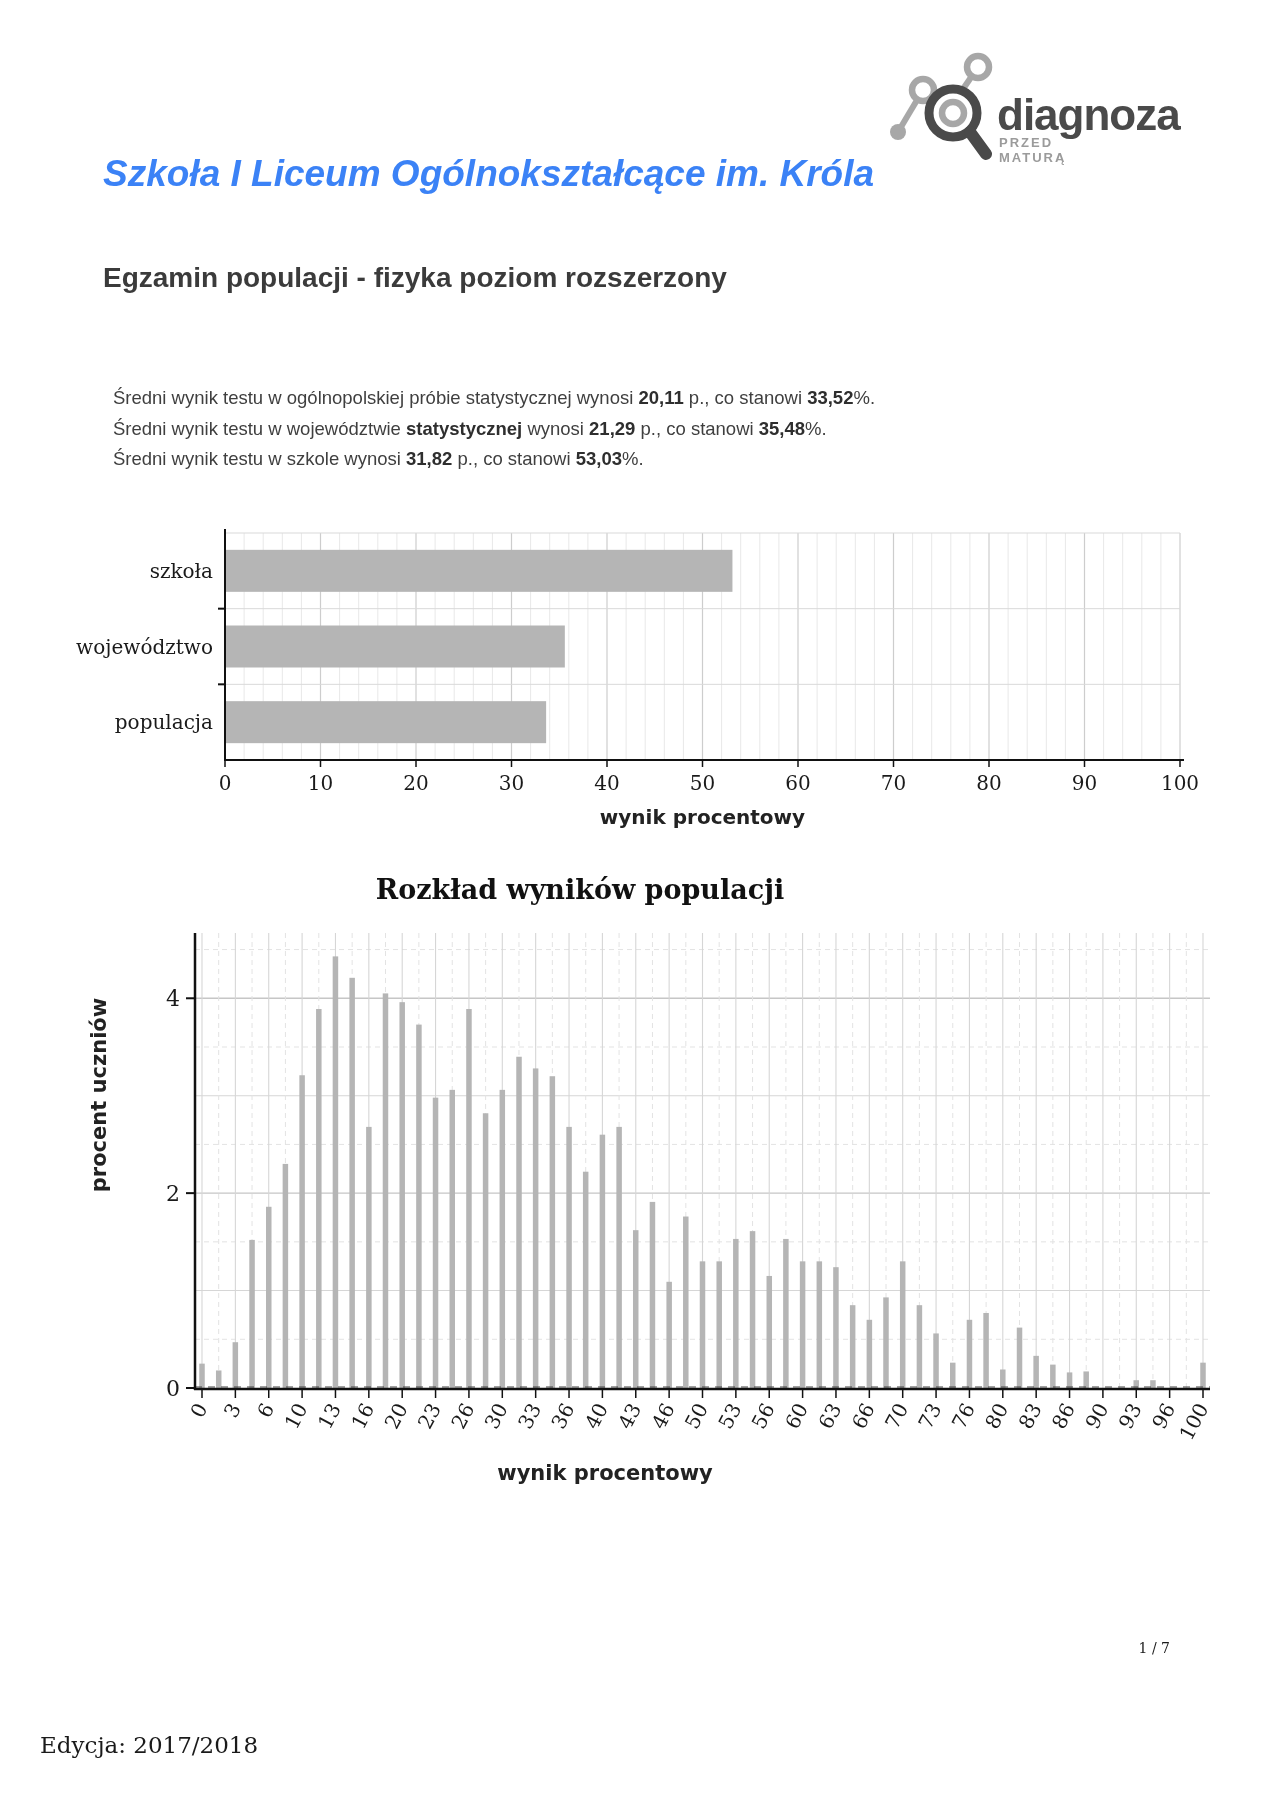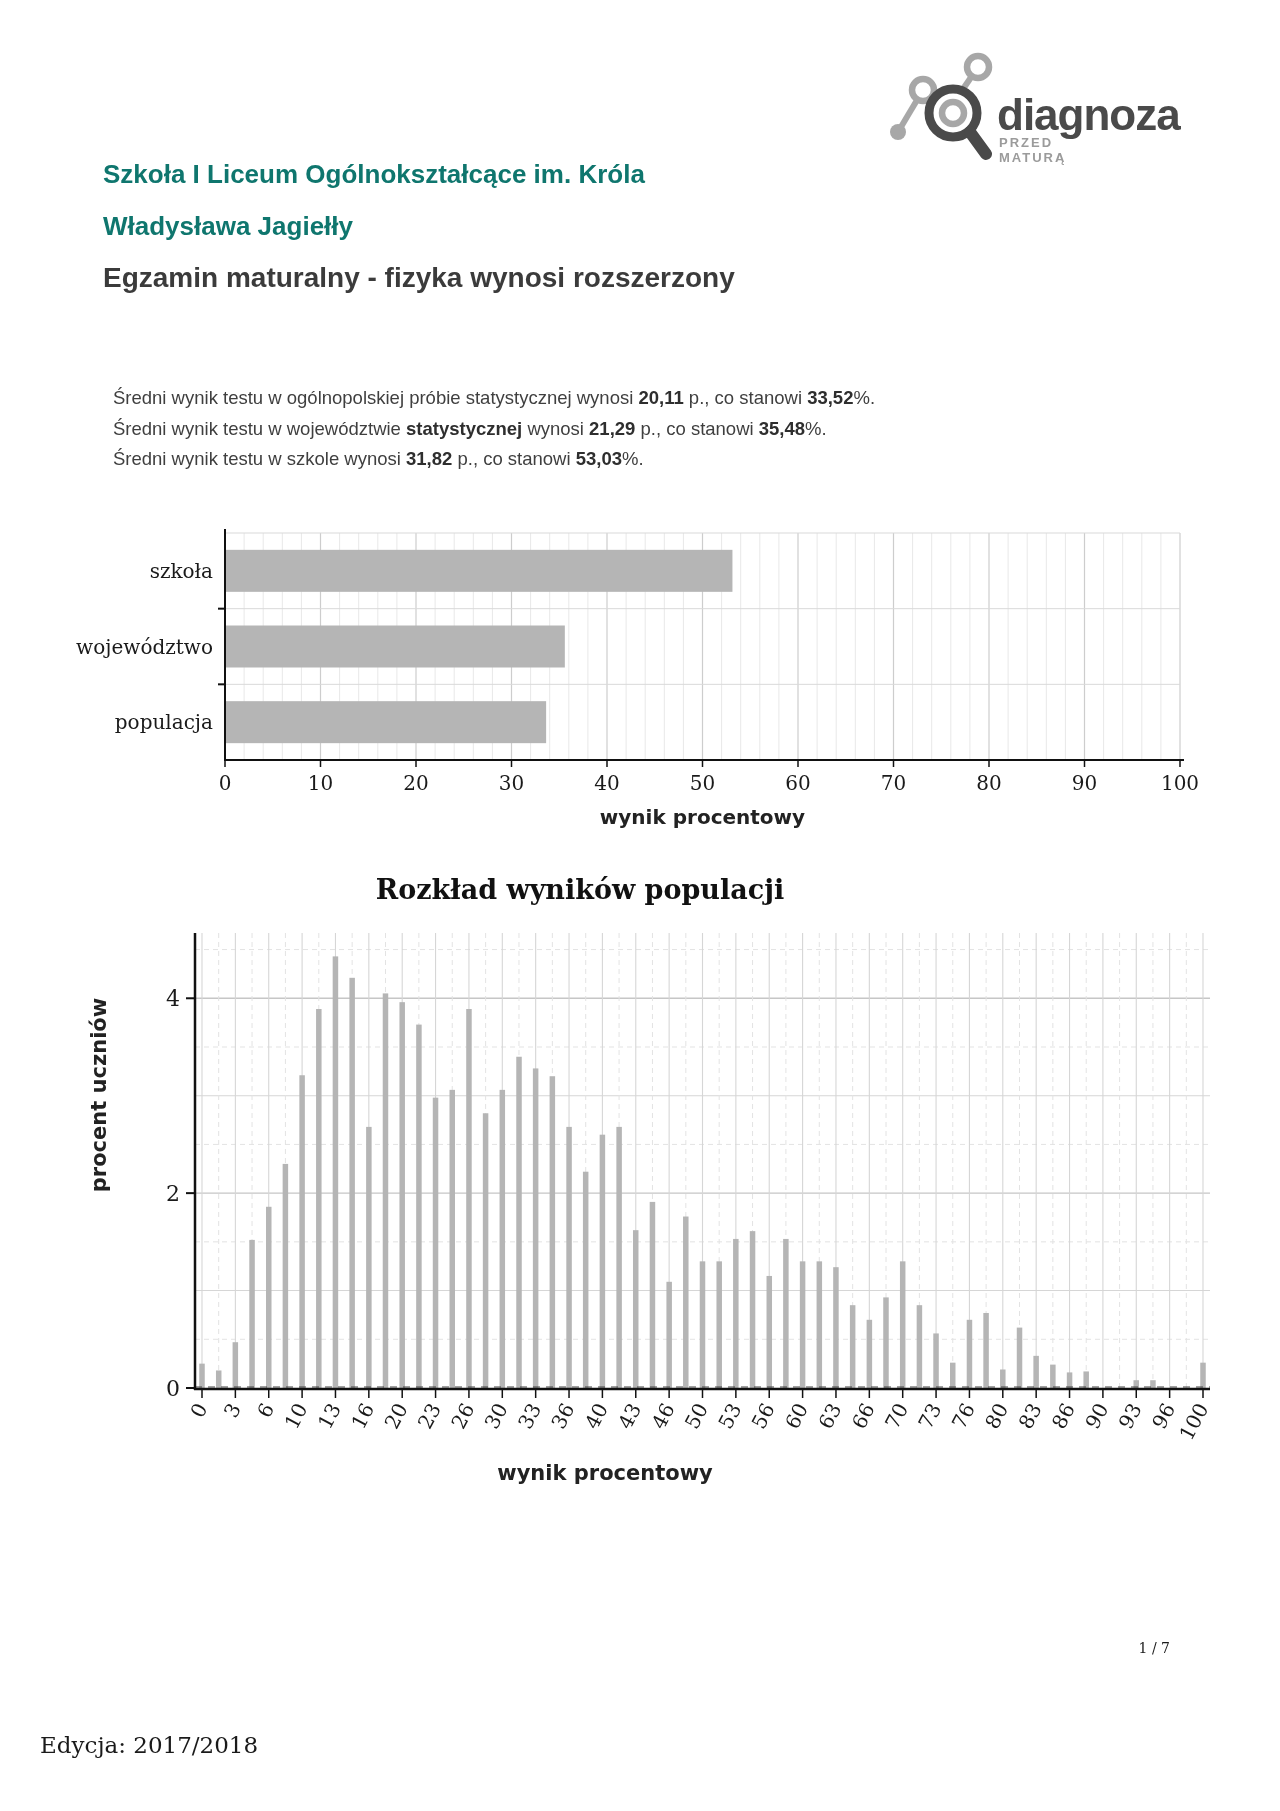--- a/index.html
+++ b/index.html
@@ -1,19 +1,19 @@
 <!DOCTYPE html>
 <html><head>
 <meta charset="utf-8">
 <style>
   html,body{margin:0;padding:0;background:#ffffff;}
   .page{position:relative;width:1280px;height:1811px;background:#ffffff;
         font-family:"Liberation Sans",sans-serif;overflow:hidden;margin-left:40px;}
   .school-title{position:absolute;left:63px;top:148px;width:980px;
-        font-size:26px;font-weight:bold;color:#0f766e;line-height:52px;}
+        font-size:37px;font-weight:bold;color:#3b82f6;line-height:52px;font-style:italic;}
   .exam-subtitle{position:absolute;left:63px;top:262px;width:980px;
         font-size:28px;font-weight:bold;color:#3b3b3b;}
   .summary{position:absolute;left:73px;top:383px;width:960px;
         font-size:18.5px;color:#3f3f3f;line-height:30.5px;}
   .summary b{color:#2e2e2e;}
   .logo{position:absolute;left:845px;top:40px;width:310px;height:125px;}
   .chart1{position:absolute;left:20px;top:515px;}
   .chart2{position:absolute;left:20px;top:845px;}
   .page-number{position:absolute;right:150px;top:1640px;
         font-family:"DejaVu Serif",serif;font-size:14px;color:#1a1a1a;}
@@ -37,24 +37,23 @@
       <circle cx="68" cy="73" r="11" fill="#ffffff" stroke="#a7a7a7" stroke-width="6.5"></circle>
       <line x1="85" y1="92" x2="101" y2="114" stroke="#4a4a4a" stroke-width="12" stroke-linecap="round"></line>
       <text x="112" y="90" font-family="Liberation Sans, sans-serif" font-size="44" font-weight="bold" fill="#4a4a4a" letter-spacing="-1">diagnoza</text>
       <text x="114" y="107" font-family="Liberation Sans, sans-serif" font-size="13" font-weight="bold" fill="#9b9b9b" letter-spacing="2">PRZED</text>
       <text x="114" y="122" font-family="Liberation Sans, sans-serif" font-size="13" font-weight="bold" fill="#9b9b9b" letter-spacing="2">MATURĄ</text>
     </svg>
   </div>
 
   <div class="school-title">
     <div>Szkoła I Liceum Ogólnokształcące im. Króla</div>
-    <div>Władysława Jagiełły</div>
   </div>
 
-  <div class="exam-subtitle">Egzamin maturalny - fizyka wynosi rozszerzony</div>
+  <div class="exam-subtitle">Egzamin populacji - fizyka poziom rozszerzony</div>
 
   <div class="summary">
     <div><span>Średni wynik testu w ogólnopolskiej próbie statystycznej wynosi </span><b>20,11</b><span> p., co stanowi </span><b>33,52</b><span>%.</span></div>
     <div><span>Średni wynik testu w województwie </span><b>statystycznej</b><span> wynosi </span><b>21,29</b><span> p., co stanowi </span><b>35,48</b><span>%.</span></div>
     <div><span>Średni wynik testu w szkole wynosi </span><b>31,82</b><span> p., co stanowi </span><b>53,03</b><span>%.</span></div>
   </div>
 
   <svg id="bar-chart-svg" class="chart1" width="1180" height="330">
       <g>
         <line x1="184.1" y1="18" x2="184.1" y2="245" stroke="#e8e8e8" stroke-width="1"></line>

